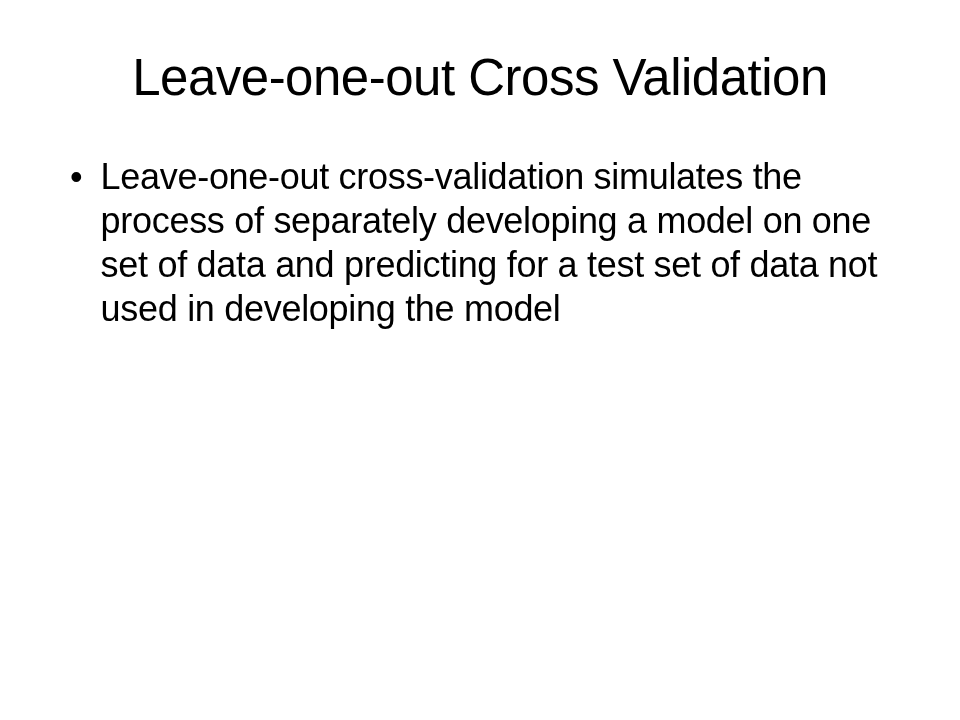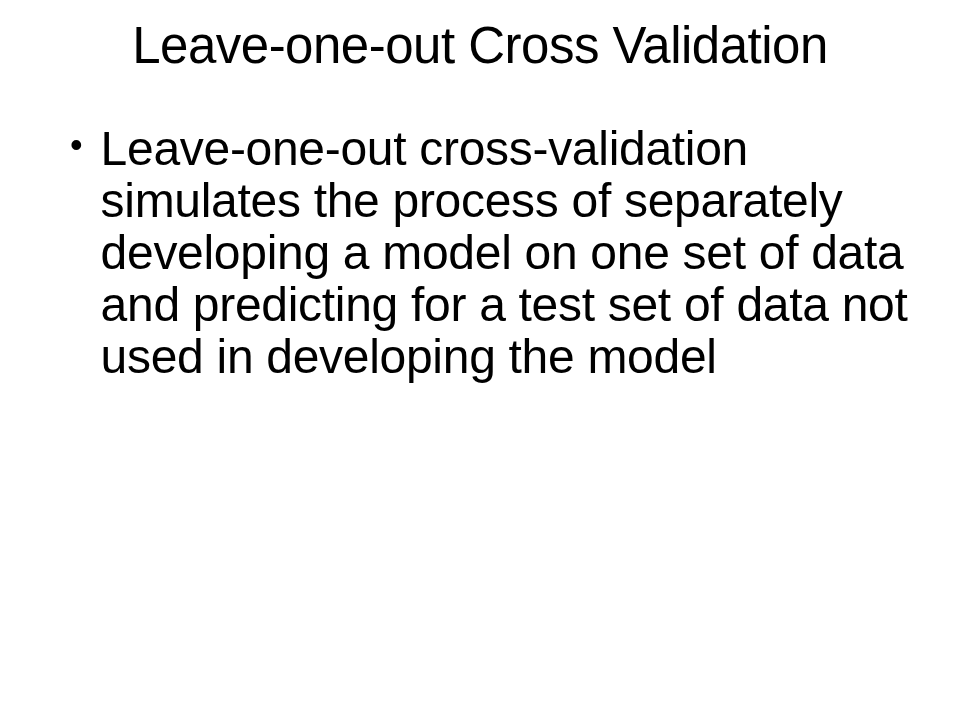--- a/index.html
+++ b/index.html
@@ -11,21 +11,21 @@
       width: 960px;
       height: 720px;
       background: #ffffff;
       font-family: Arial, Helvetica, sans-serif;
       color: #000000;
       overflow: hidden;
     }
     .slide {
       width: 100%;
       height: 100%;
-      padding: 4px 40px 40px 40px;
+      padding: 36px 40px 40px 40px;
     }
     .title {
       font-size: 51px;
       font-weight: normal;
       text-align: center;
       margin-top: 12px;
       margin-bottom: 48px;
       letter-spacing: -0.5px;
     }
     .content {
@@ -36,22 +36,22 @@
       align-items: flex-start;
       margin-bottom: 20px;
     }
     .bullet-marker {
       font-size: 36px;
       line-height: 44px;
       margin-right: 18px;
       flex-shrink: 0;
     }
     .bullet-text {
-      font-size: 48px;
-      line-height: 52px;
+      font-size: 36px;
+      line-height: 44px;
       letter-spacing: -0.3px;
     }
   </style>
 </head>
 <body>
 
 <div class="slide">
   <h1 class="title">Leave-one-out Cross Validation</h1>
   <div class="content">
     <div class="bullet-item">

